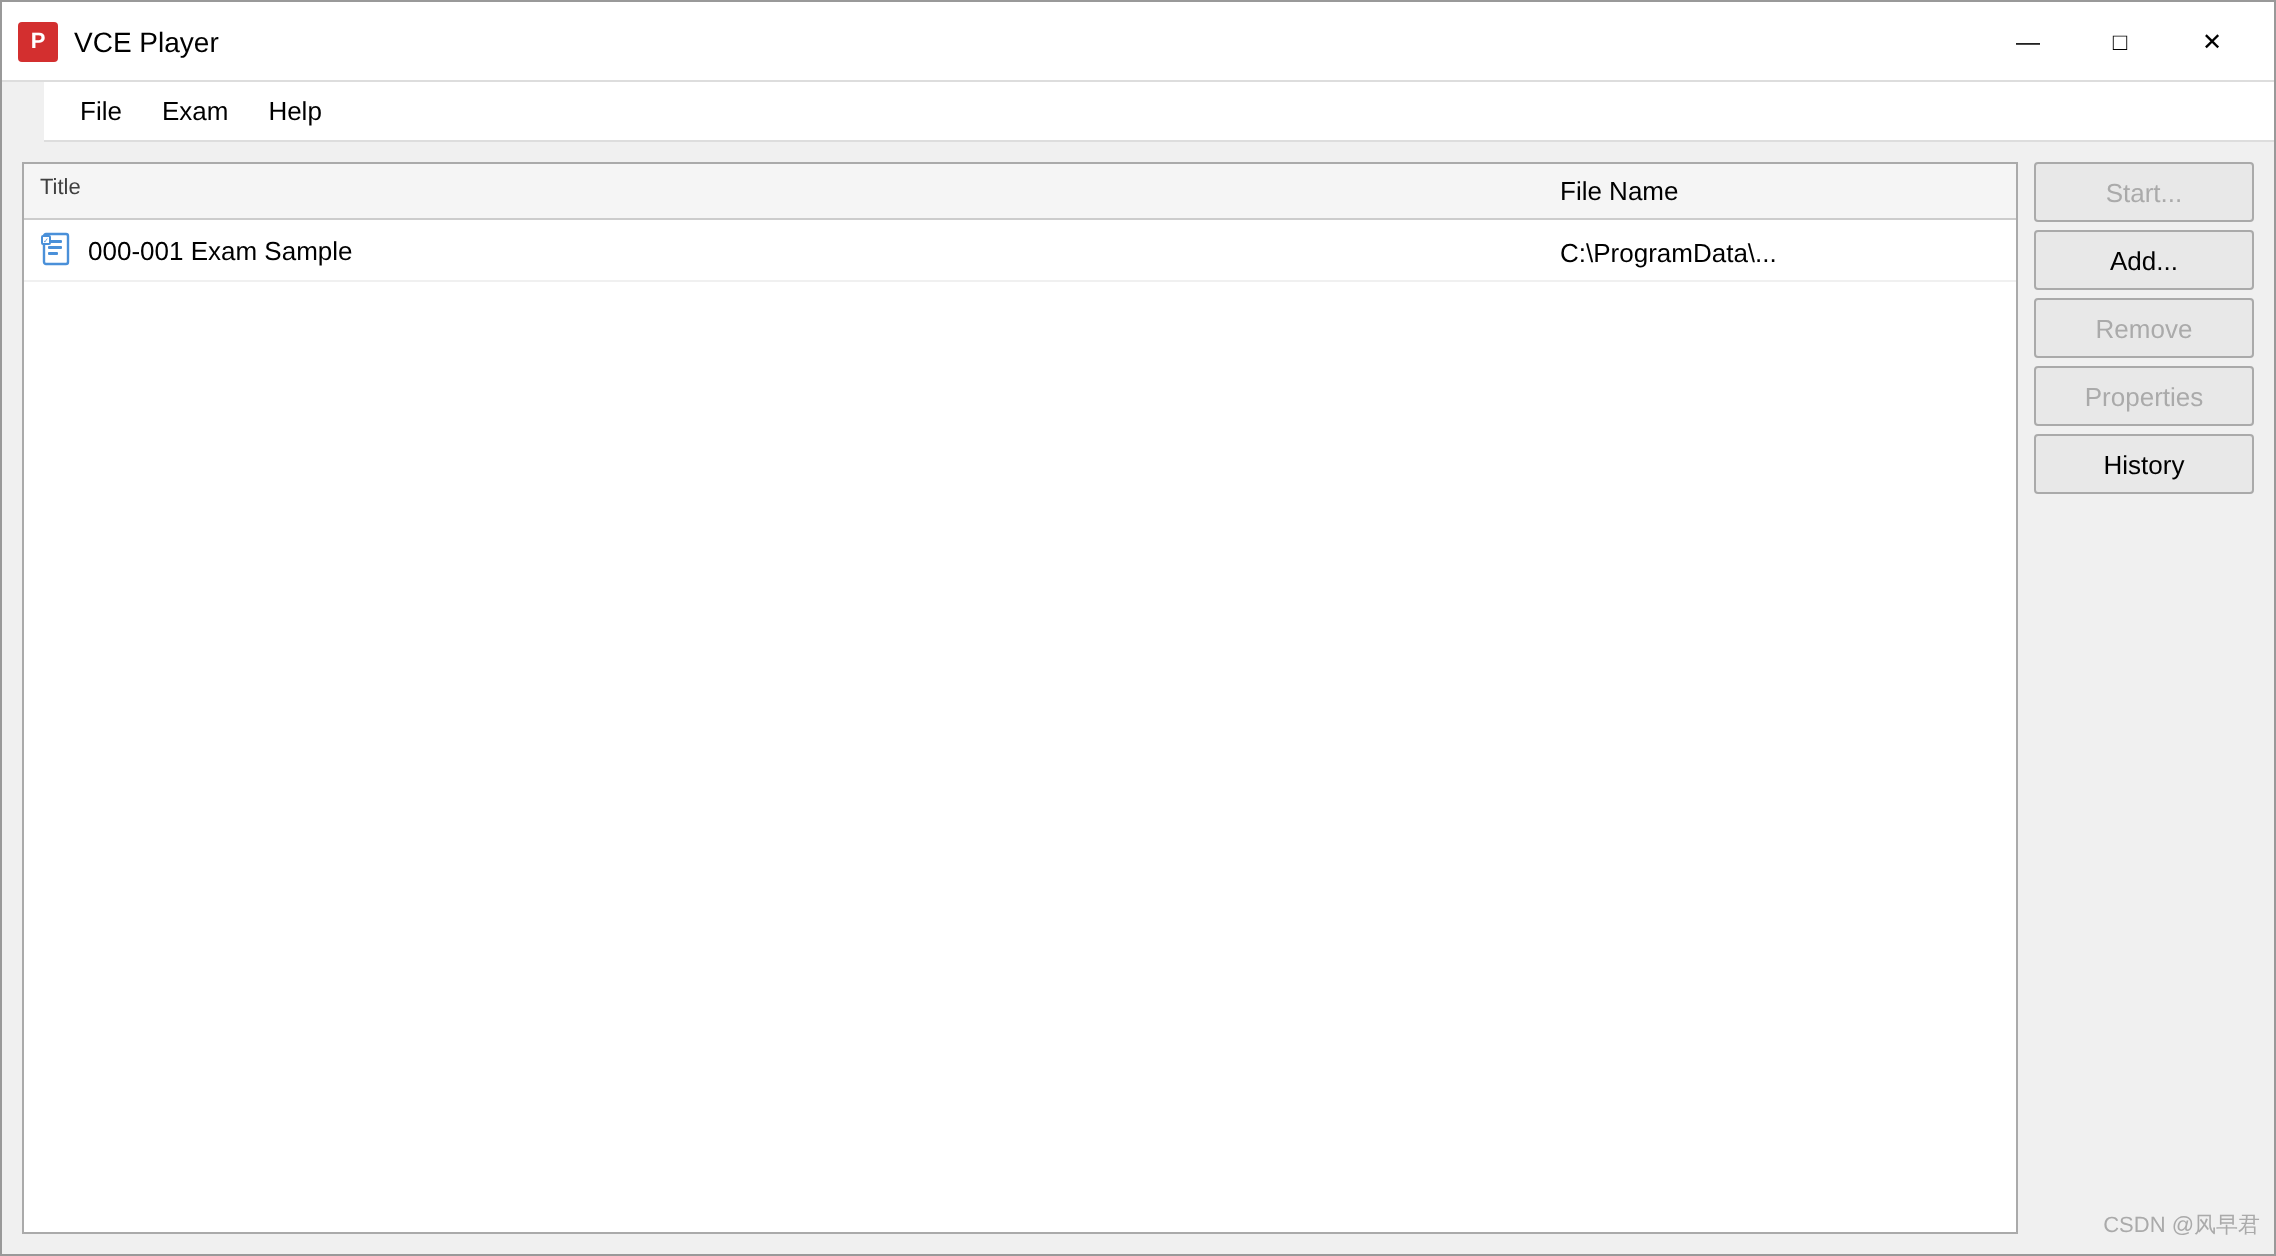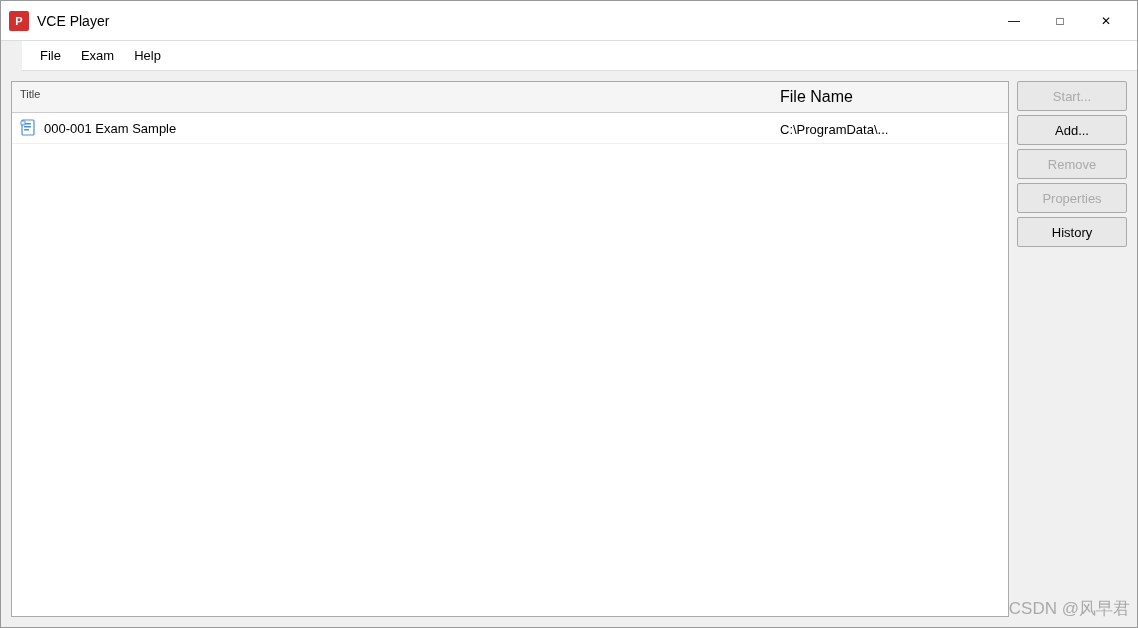--- a/index.html
+++ b/index.html
@@ -121,21 +121,21 @@
     .header-title {
       flex: 1;
       font-weight: normal;
       font-size: 11px;
       color: #404040;
     }
 
     .header-filename {
       width: 220px;
       font-weight: normal;
-      font-size: 16px;
+      font-size: 13px;
       color: #000;
     }
 
     .list-body {
       flex: 1;
       overflow-y: auto;
     }
 
     .list-row {
       display: flex;
@@ -191,21 +191,21 @@
 
     .sidebar-btn:disabled, .sidebar-btn.disabled {
       color: #aaa;
       cursor: default;
     }
 
     .watermark {
       position: absolute;
       bottom: 8px;
       right: 8px;
-      font-size: 17px;
+      font-size: 11px;
       color: #aaa;
     }
 
     
     .file-doc-icon {
       display: inline-block;
       width: 18px;
       height: 18px;
       position: relative;
     }

